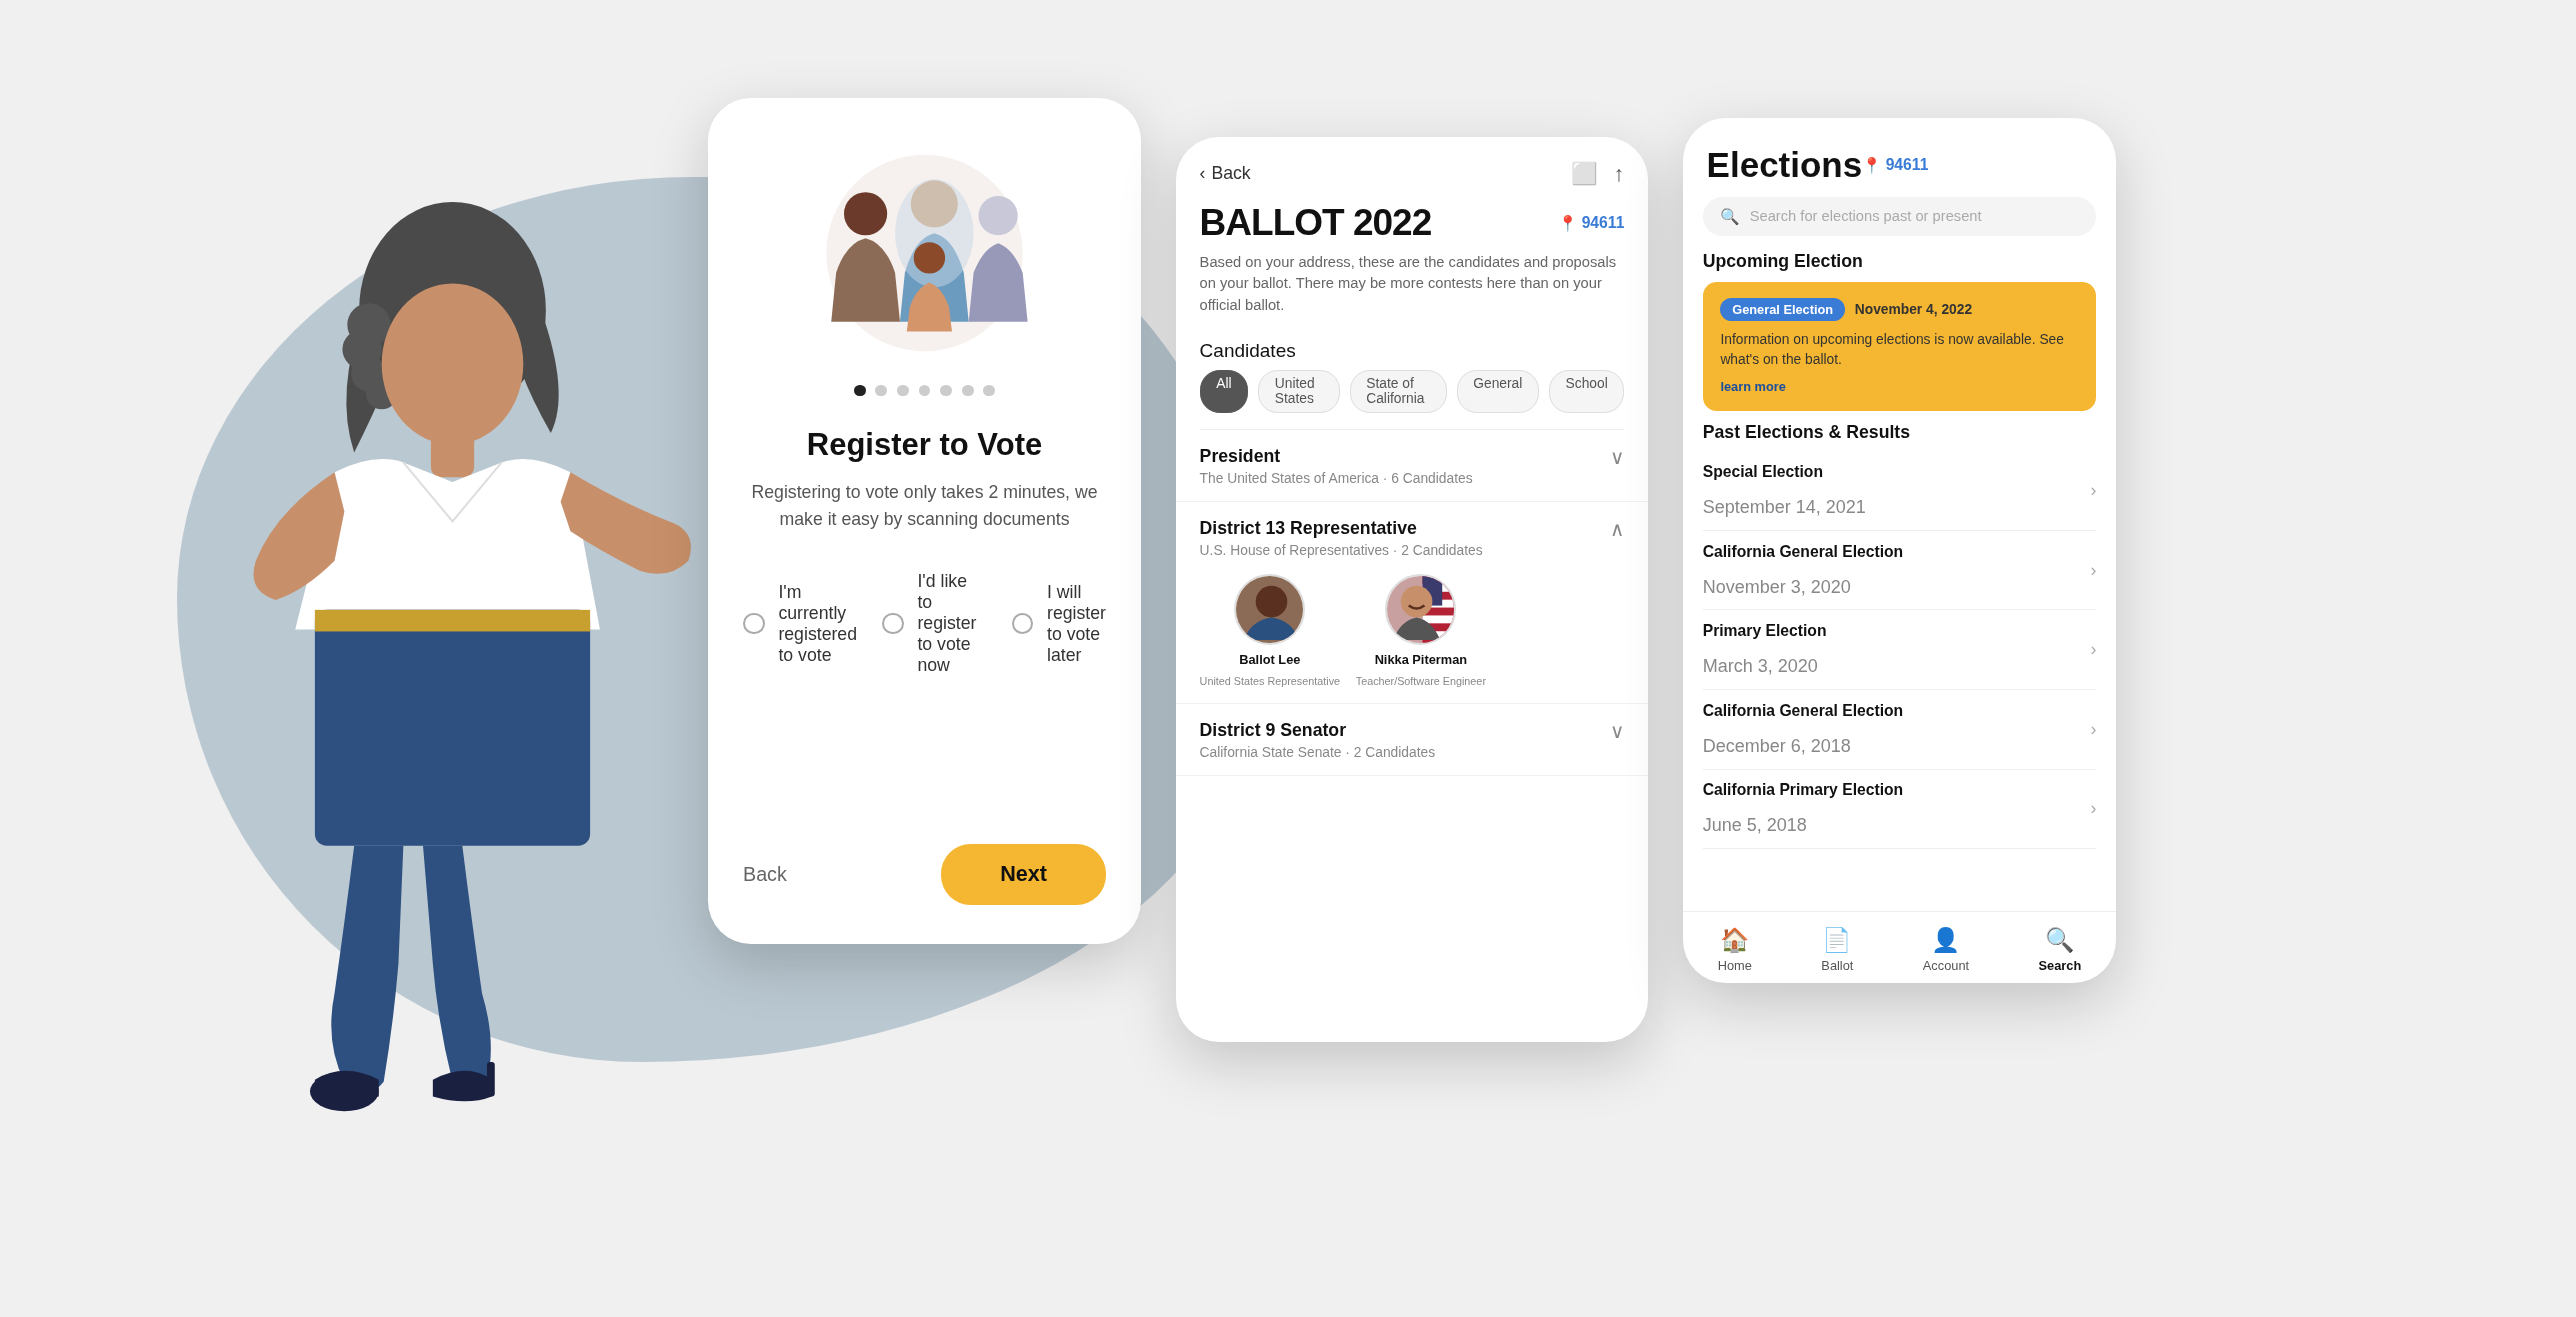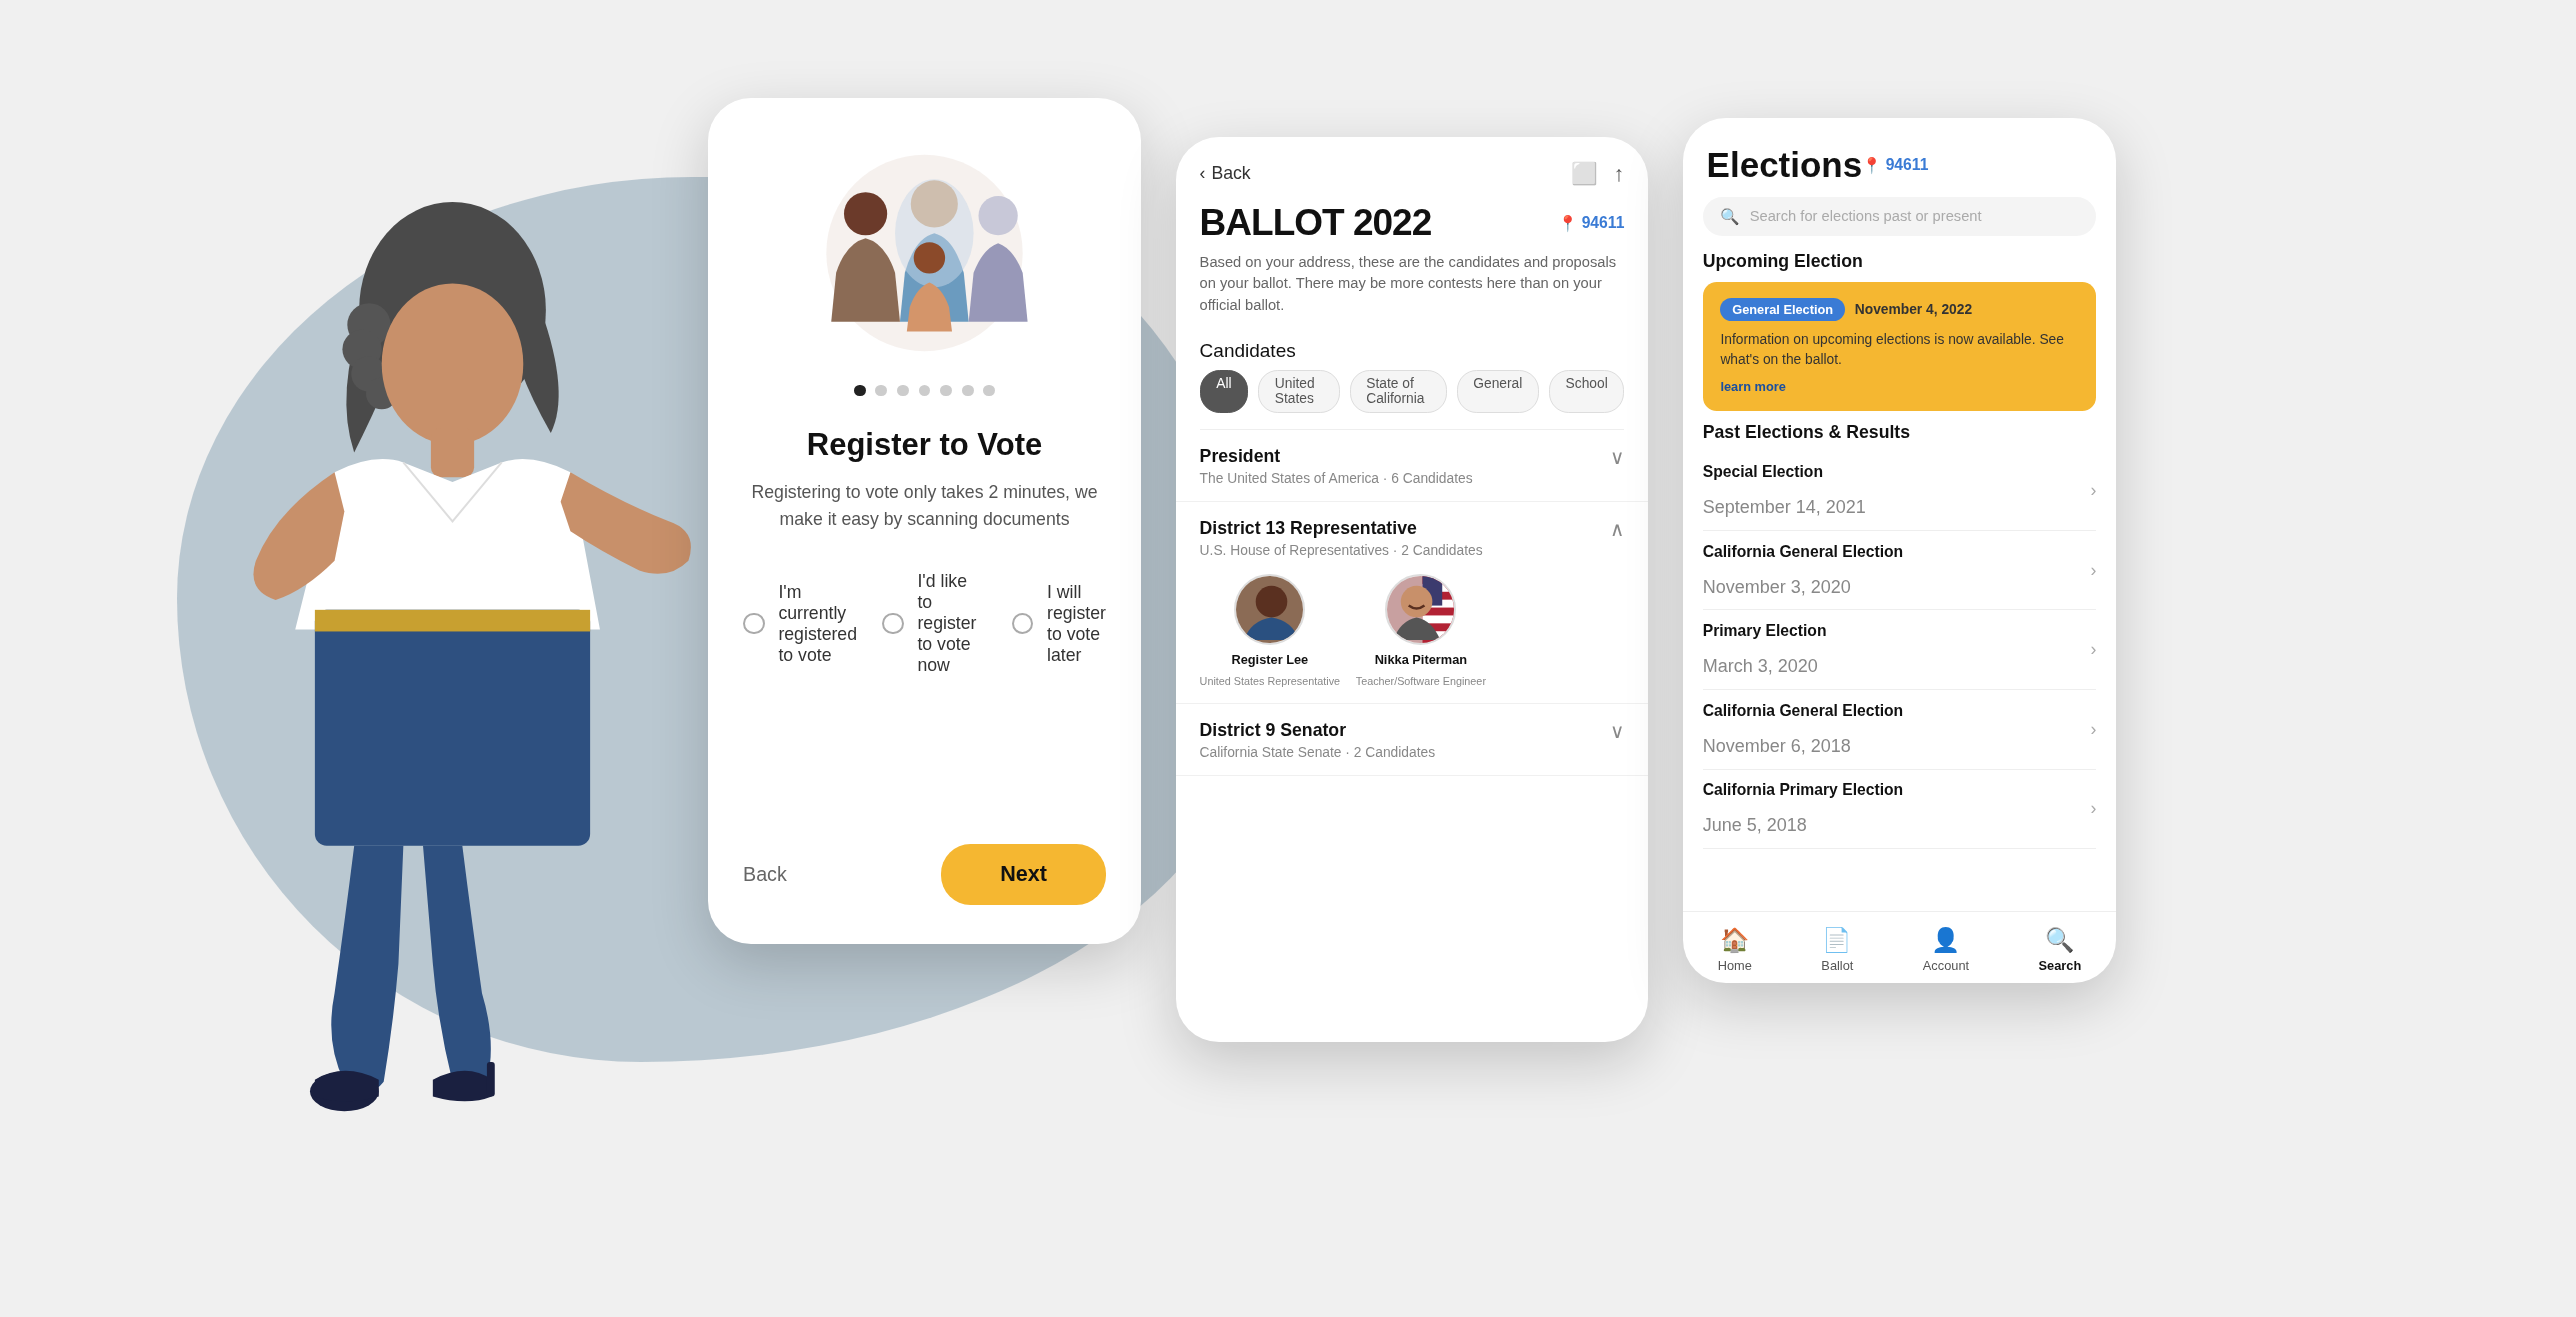--- a/index.html
+++ b/index.html
@@ -624,21 +624,21 @@
         <div class="candidates-row">
           <div class="candidate-card">
             <div class="candidate-avatar">
               
               <svg width="71" height="71" viewBox="0 0 72 72" xmlns="http://www.w3.org/2000/svg">
                 <rect width="72" height="72" fill="#8b6b55"></rect>
                 <circle cx="36" cy="26" r="16" fill="#5a3020"></circle>
                 <path d="M8,65 Q15,45 36,42 Q57,45 64,65" fill="#2a5080"></path>
               </svg>
             </div>
-            <div class="candidate-name">Register Lee</div>
+            <div class="candidate-name">Ballot Lee</div>
             <div class="candidate-role">United States Representative</div>
           </div>
           <div class="candidate-card">
             <div class="candidate-avatar">
               
               <svg width="71" height="71" viewBox="0 0 72 72" xmlns="http://www.w3.org/2000/svg">
                 <rect width="72" height="72" fill="#c8a0a0"></rect>
 
                 <rect x="36" y="0" width="36" height="72" fill="#b22234"></rect>
                 <rect x="36" y="8" width="36" height="8" fill="#fff"></rect>
@@ -720,21 +720,21 @@
           <div>
             <div class="election-list-name">Primary Election</div>
             <div class="election-list-date">March 3, 2020</div>
           </div>
           <span class="election-list-chevron">›</span>
         </div>
 
         <div class="election-list-item">
           <div>
             <div class="election-list-name">California General Election</div>
-            <div class="election-list-date">November 6, 2018</div>
+            <div class="election-list-date">December 6, 2018</div>
           </div>
           <span class="election-list-chevron">›</span>
         </div>
 
         <div class="election-list-item">
           <div>
             <div class="election-list-name">California Primary Election</div>
             <div class="election-list-date">June 5, 2018</div>
           </div>
           <span class="election-list-chevron">›</span>

